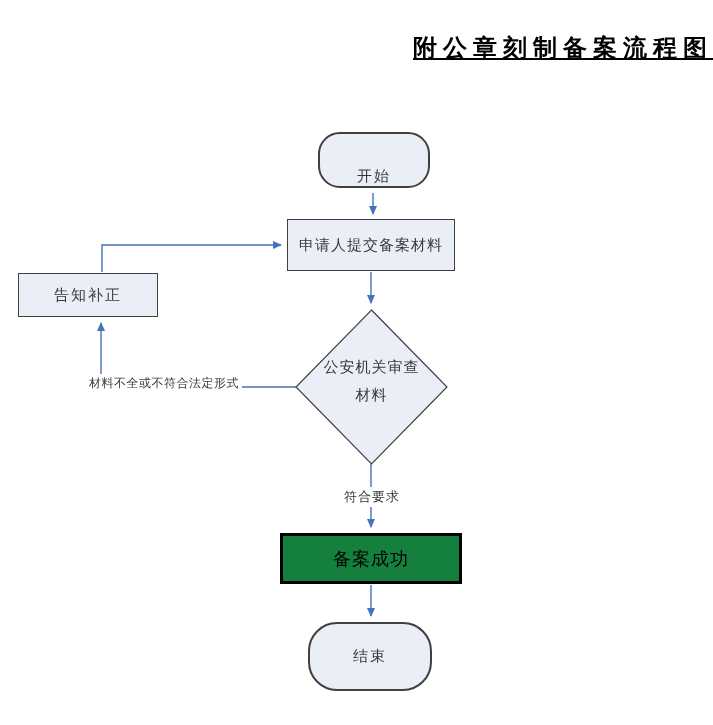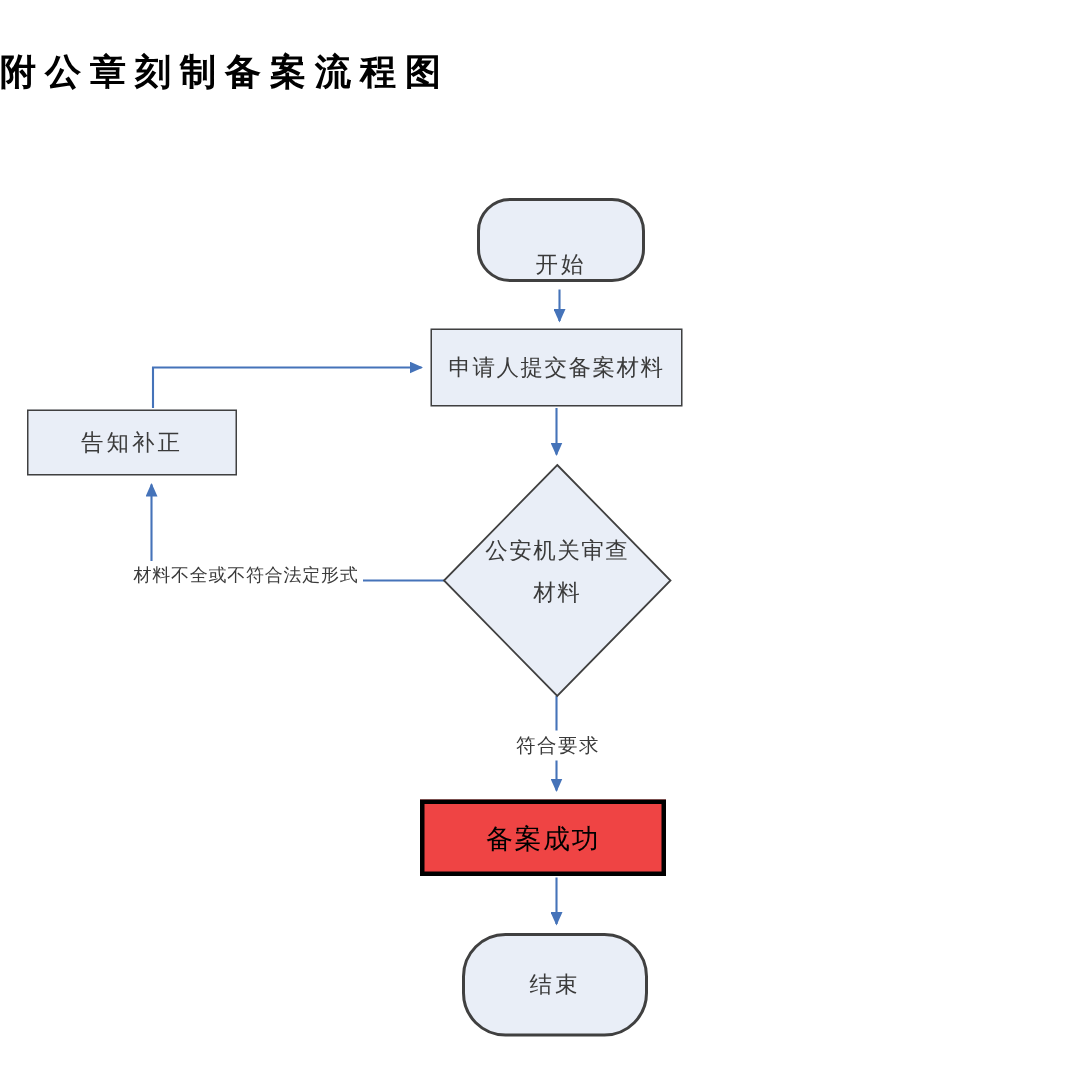--- a/index.html
+++ b/index.html
@@ -14,49 +14,50 @@
   #canvas{
     position:relative;
     width:713px;height:725px;
     background:#ffffff;
     overflow:hidden;
     font-family:"DejaVu Serif","Liberation Serif",serif;
     color:var(--text);
   }
   .title{
     position:absolute;left:0;right:0;top:32px;
-    text-align:left;
+    text-align:right;
     font-family:"DejaVu Sans","Liberation Sans",sans-serif;
     font-weight:bold;
     font-size:24px;
     letter-spacing:6px;
     color:var(--title-color);
     margin:0;
+    text-decoration:underline;
   }
   svg.layer{position:absolute;left:0;top:0;}
   .edge{stroke:var(--connector);stroke-width:1.4;fill:none;}
   .diamond-shape{fill:var(--node-fill);stroke:var(--node-border);stroke-width:1.2;}
   .node{
     position:absolute;
     display:flex;align-items:center;justify-content:center;
     box-sizing:border-box;
     background:var(--node-fill);
     border:1.5px solid var(--node-border);
     font-size:15px;
     letter-spacing:2px;
     text-align:center;
     color:var(--text);
   }
   .stadium{border-radius:29px;border-width:2px;}
   .node-start{left:318px;top:132px;width:112px;height:56px;border-radius:22px;align-items:flex-end;}
   .node-submit{left:287px;top:219px;width:168px;height:52px;letter-spacing:1px;}
   .node-notify{left:18px;top:273px;width:140px;height:44px;}
   .node-success{
-    left:280px;top:533px;width:164px;height:51px;
-    background:#ef4444;
+    left:280px;top:533px;width:182px;height:51px;
+    background:#15803d;
     border:3px solid var(--success-border);
     font-family:"DejaVu Sans","Liberation Sans",sans-serif;
     font-size:18px;letter-spacing:1px;color:#000;
   }
   .node-end{left:308px;top:622px;width:124px;height:69px;}
   .diamond-label{
     position:absolute;left:296px;top:353px;width:151px;
     text-align:center;line-height:28px;font-size:15px;letter-spacing:1px;
     color:var(--text);
   }

